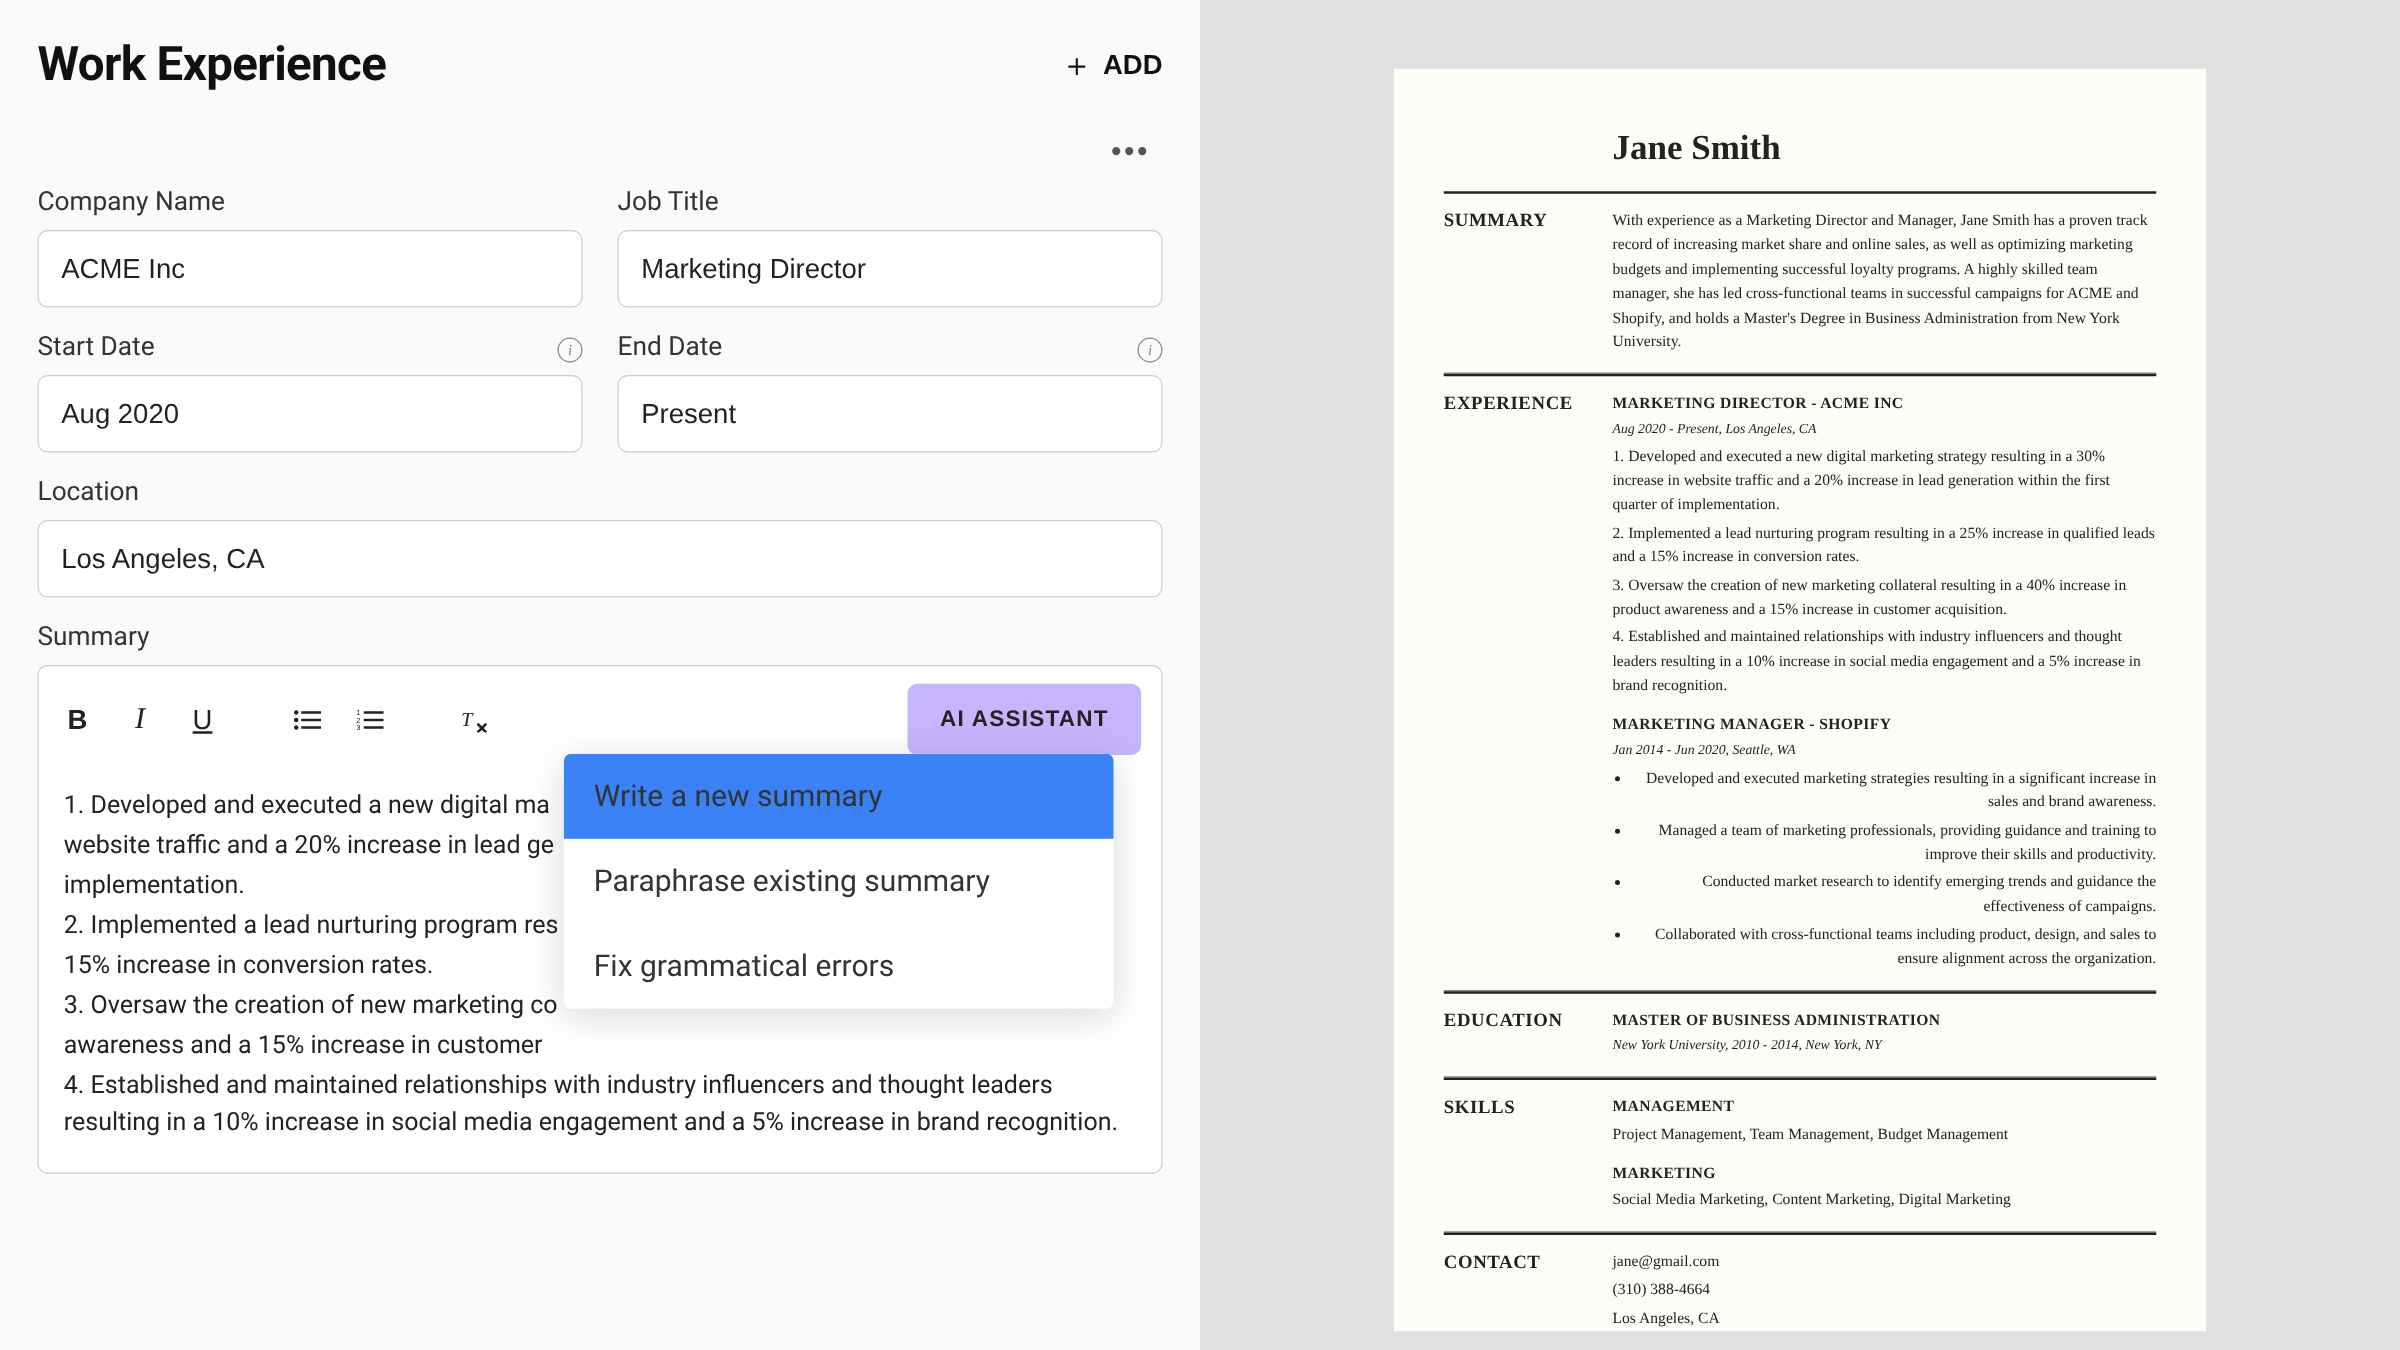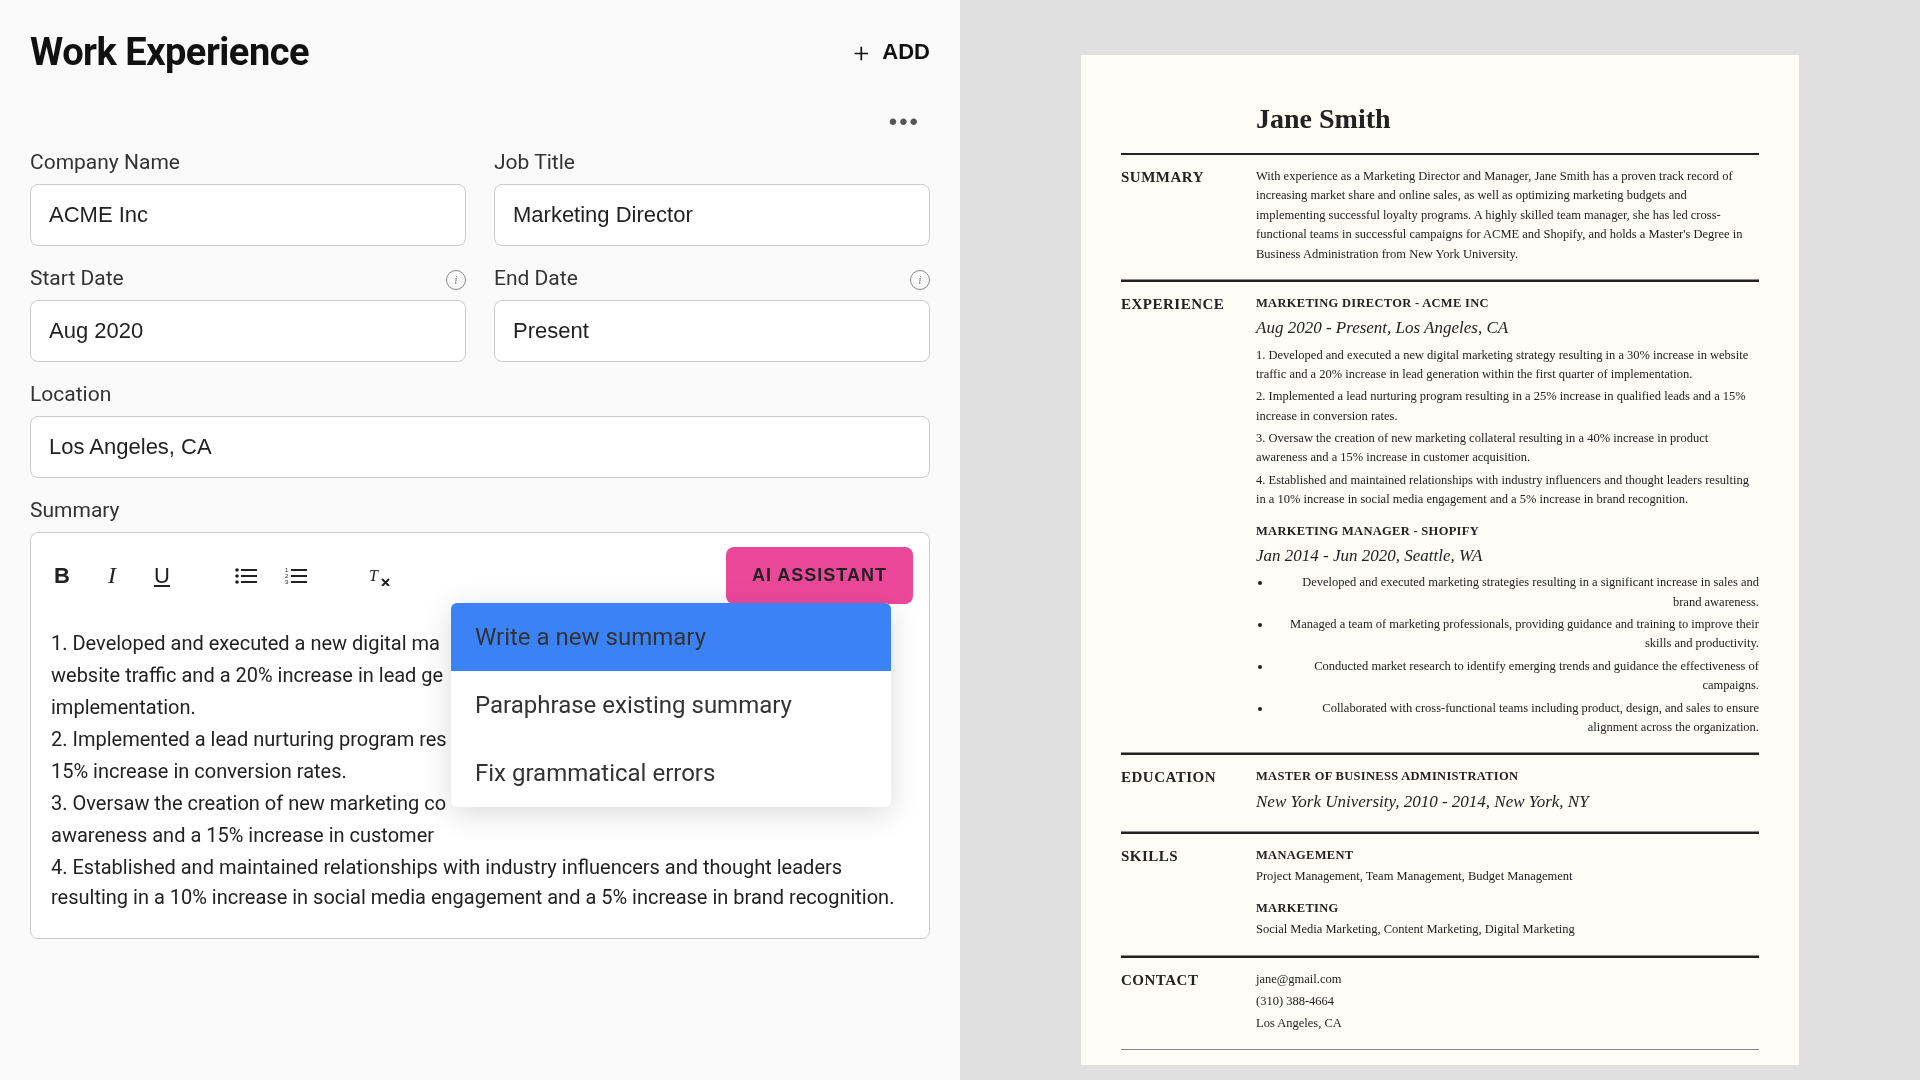--- a/index.html
+++ b/index.html
@@ -20,36 +20,36 @@
 .info-icon { width: 20px; height: 20px; border: 1.5px solid #888; border-radius: 50%; display: inline-flex; align-items: center; justify-content: center; font-size: 12px; color: #888; font-style: italic; font-family: serif; cursor: pointer; }
 .text-input { width: 100%; height: 62px; border: 1.5px solid #ccc; border-radius: 8px; background: #fff; font-size: 22px; padding: 0 18px; color: #222; }
 .summary-box { border: 1.5px solid #ccc; border-radius: 8px; background: #fff; position: relative; }
 .toolbar { display: flex; align-items: center; padding: 14px 16px; gap: 20px; }
 .tb-btn { background: none; border: none; cursor: pointer; font-size: 22px; color: #222; width: 30px; height: 30px; display: inline-flex; align-items: center; justify-content: center; }
 .bold { font-weight: 700; }
 .italic { font-style: italic; font-family: serif; font-size: 24px; }
 .underline { text-decoration: underline; }
 .tb-spacer { width: 14px; }
 .list-icon, .olist-icon, .clear-icon { display: inline-block; }
-.ai-btn { margin-left: auto; background: #ec4899; color: #222; font-weight: 700; font-size: 18px; letter-spacing: 1px; border: none; border-radius: 8px; padding: 18px 26px; cursor: pointer; }
+.ai-btn { margin-left: auto; background: #c4b5fd; color: #222; font-weight: 700; font-size: 18px; letter-spacing: 1px; border: none; border-radius: 8px; padding: 18px 26px; cursor: pointer; }
 .summary-text { padding: 10px 20px 24px 20px; font-size: 20px; line-height: 1.5; color: #222; }
 .summary-text p { margin-bottom: 2px; }
 .ai-menu { position: absolute; top: 70px; left: 420px; width: 440px; background: #fff; border-radius: 6px; box-shadow: 0 6px 30px rgba(0,0,0,0.15); z-index: 10; overflow: hidden; }
 .ai-menu-item { padding: 20px 24px; font-size: 24px; color: #333; cursor: pointer; }
 .ai-menu-item.hover { background: #3b82f6; }
 
 
-.resume { width: 718px; height: 1010px; background: #fdfcf5; padding: 48px 40px; font-family: Georgia, 'Times New Roman', serif; color: #222; overflow: hidden; }
+.resume { width: 650px; height: 1010px; background: #fdfcf5; padding: 48px 40px; font-family: Georgia, 'Times New Roman', serif; color: #222; overflow: hidden; }
 .resume-name { font-size: 28px; font-weight: 600; margin-left: 135px; margin-bottom: 18px; color: #222; }
 .resume-section { display: flex; border-top: 2.5px solid #222; border-bottom: 1px solid #888; padding: 12px 0; margin-bottom: 0; }
 .resume-section + .resume-section { border-top: 2.5px solid #222; }
 .sec-label { width: 135px; font-size: 15px; font-weight: 700; letter-spacing: 0.5px; flex-shrink: 0; padding-top: 2px; }
 .sec-body { flex: 1; font-size: 12.5px; line-height: 1.55; }
 .sec-body .sub-title { font-weight: 700; font-size: 12.5px; letter-spacing: 0.3px; margin-bottom: 2px; }
-.sec-body .sub-meta { font-style: italic; font-size: 17px; margin-bottom: 4px; }
+.sec-body .sub-meta { font-style: italic; font-size: 11px; margin-bottom: 4px; }
 .sec-body p { margin-bottom: 3px; }
 .sec-body ul { list-style: disc; padding-left: 16px; text-align: right; }
 .sec-body ul li { margin-bottom: 3px; }
 .sec-body .block { margin-bottom: 12px; }
 .sec-body .block:last-child { margin-bottom: 0; }
 
 svg { display: block; }
 </style>
 </head>
 <body>

